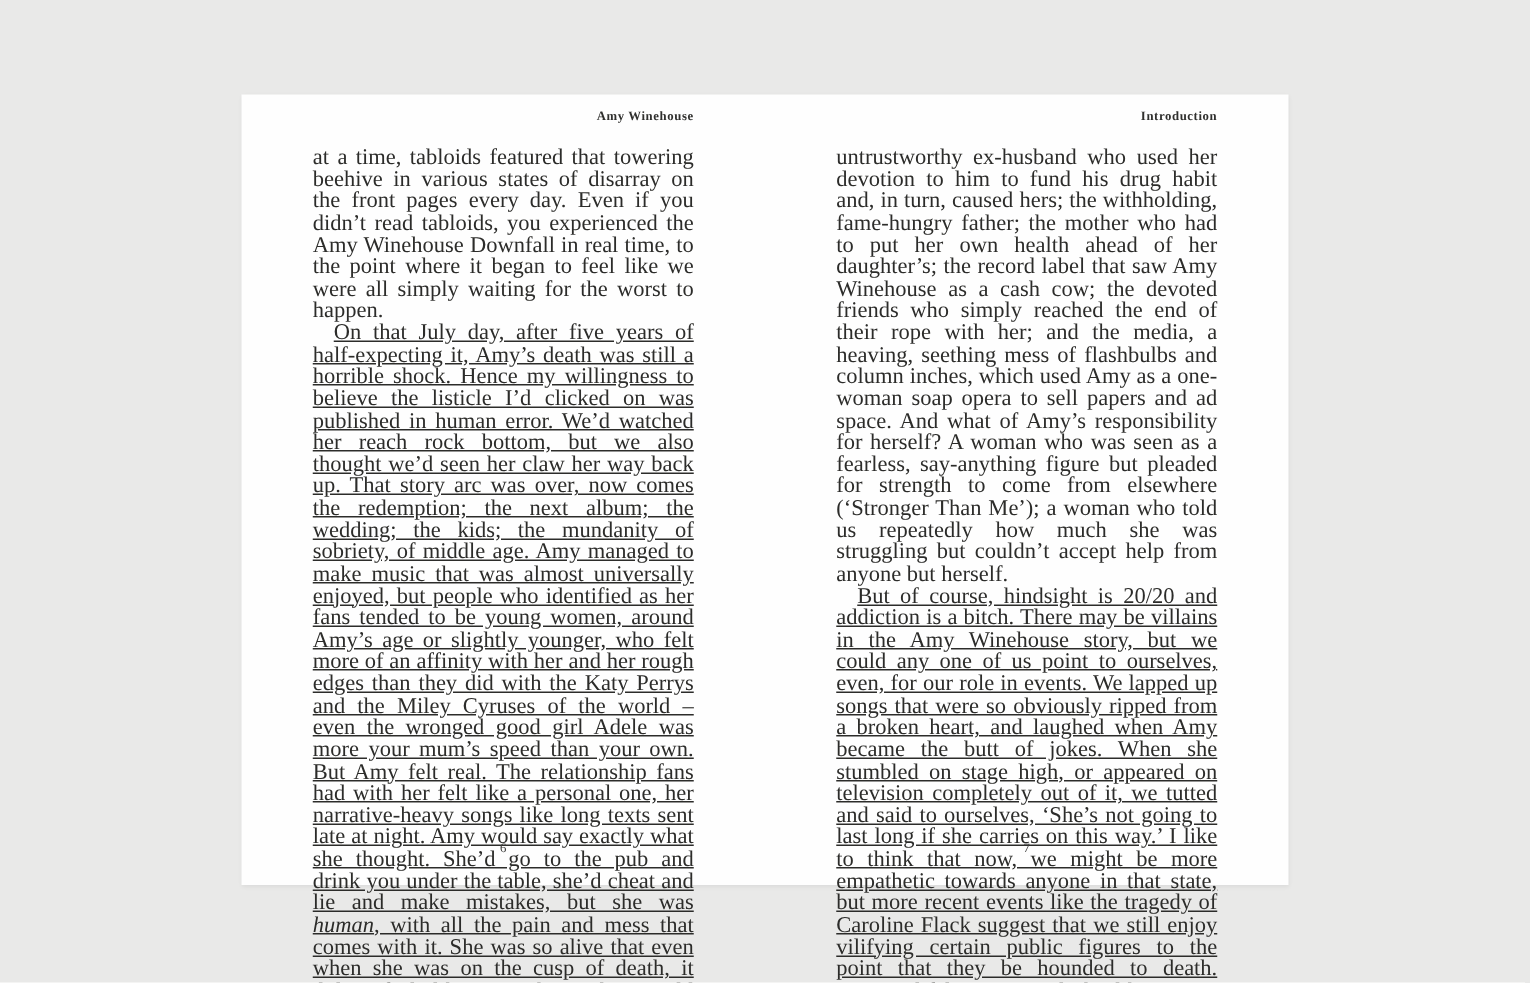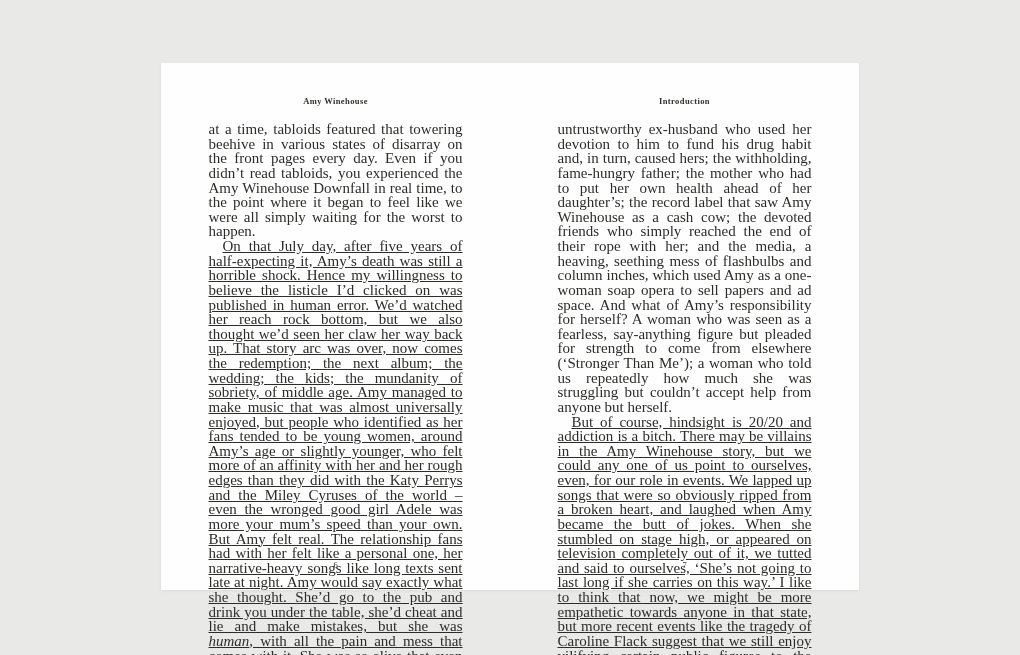--- a/index.html
+++ b/index.html
@@ -27,22 +27,22 @@
   .page {
     position: relative;
     width: 50%;
     height: 100%;
   }
   .inner {
     width: 254px;
     margin: 0 auto;
   }
   .running-head {
-    margin-top: 33px;
-    text-align: center;
+    margin-top: 9px;
+    text-align: right;
     font-size: 8.5px;
     font-weight: 600;
     letter-spacing: 0.4px;
     color: #30302e;
   }
   .body-text {
     margin-top: 16px;
     font-size: 15px;
     line-height: 14.62px;
     color: #2c2c2a;

